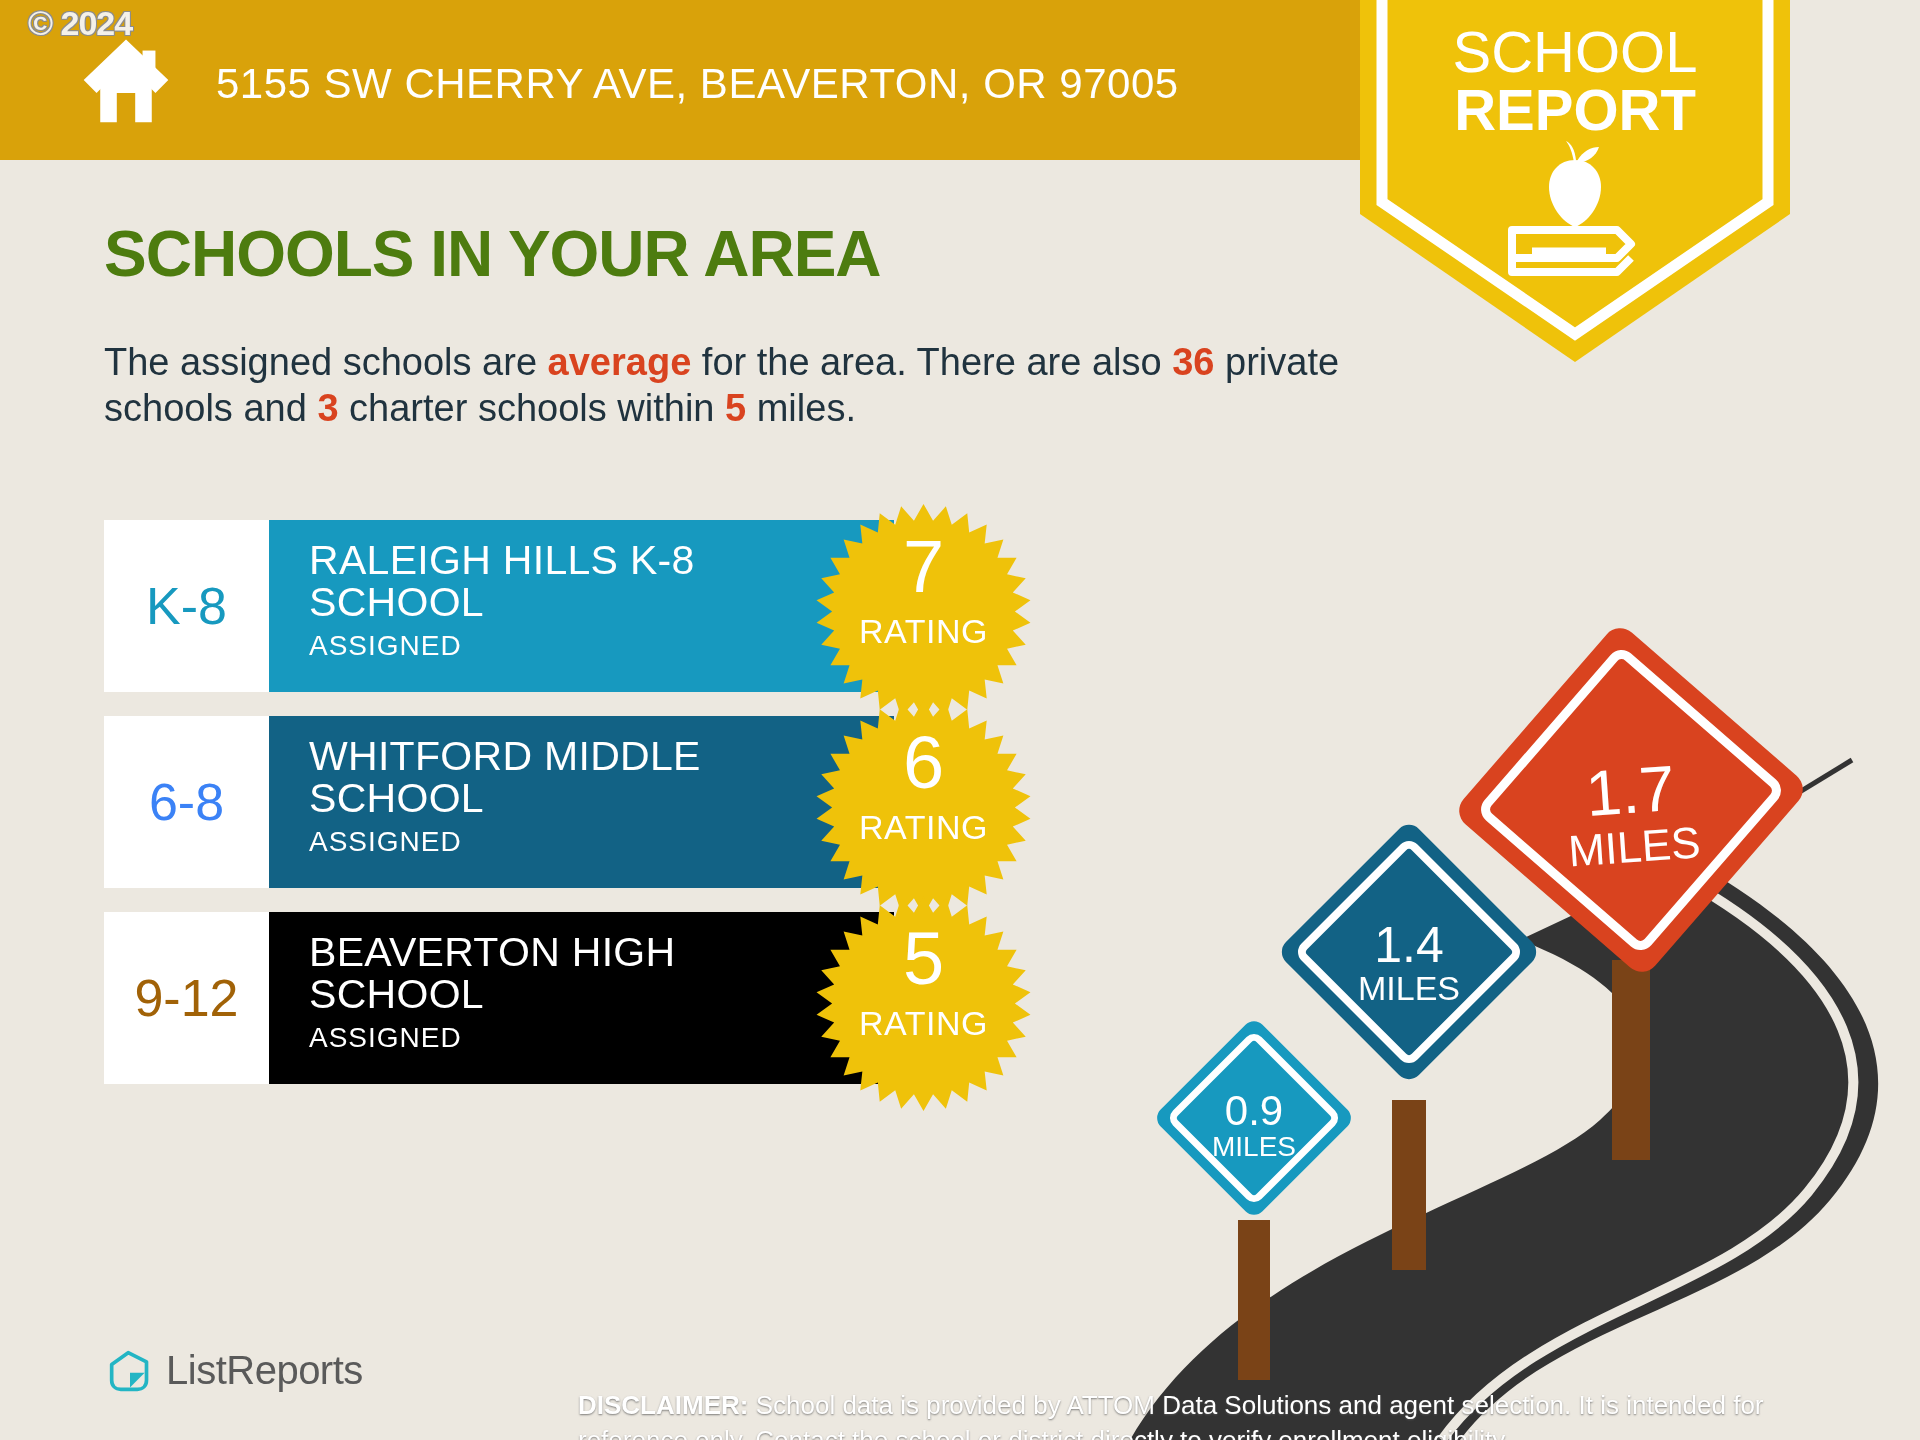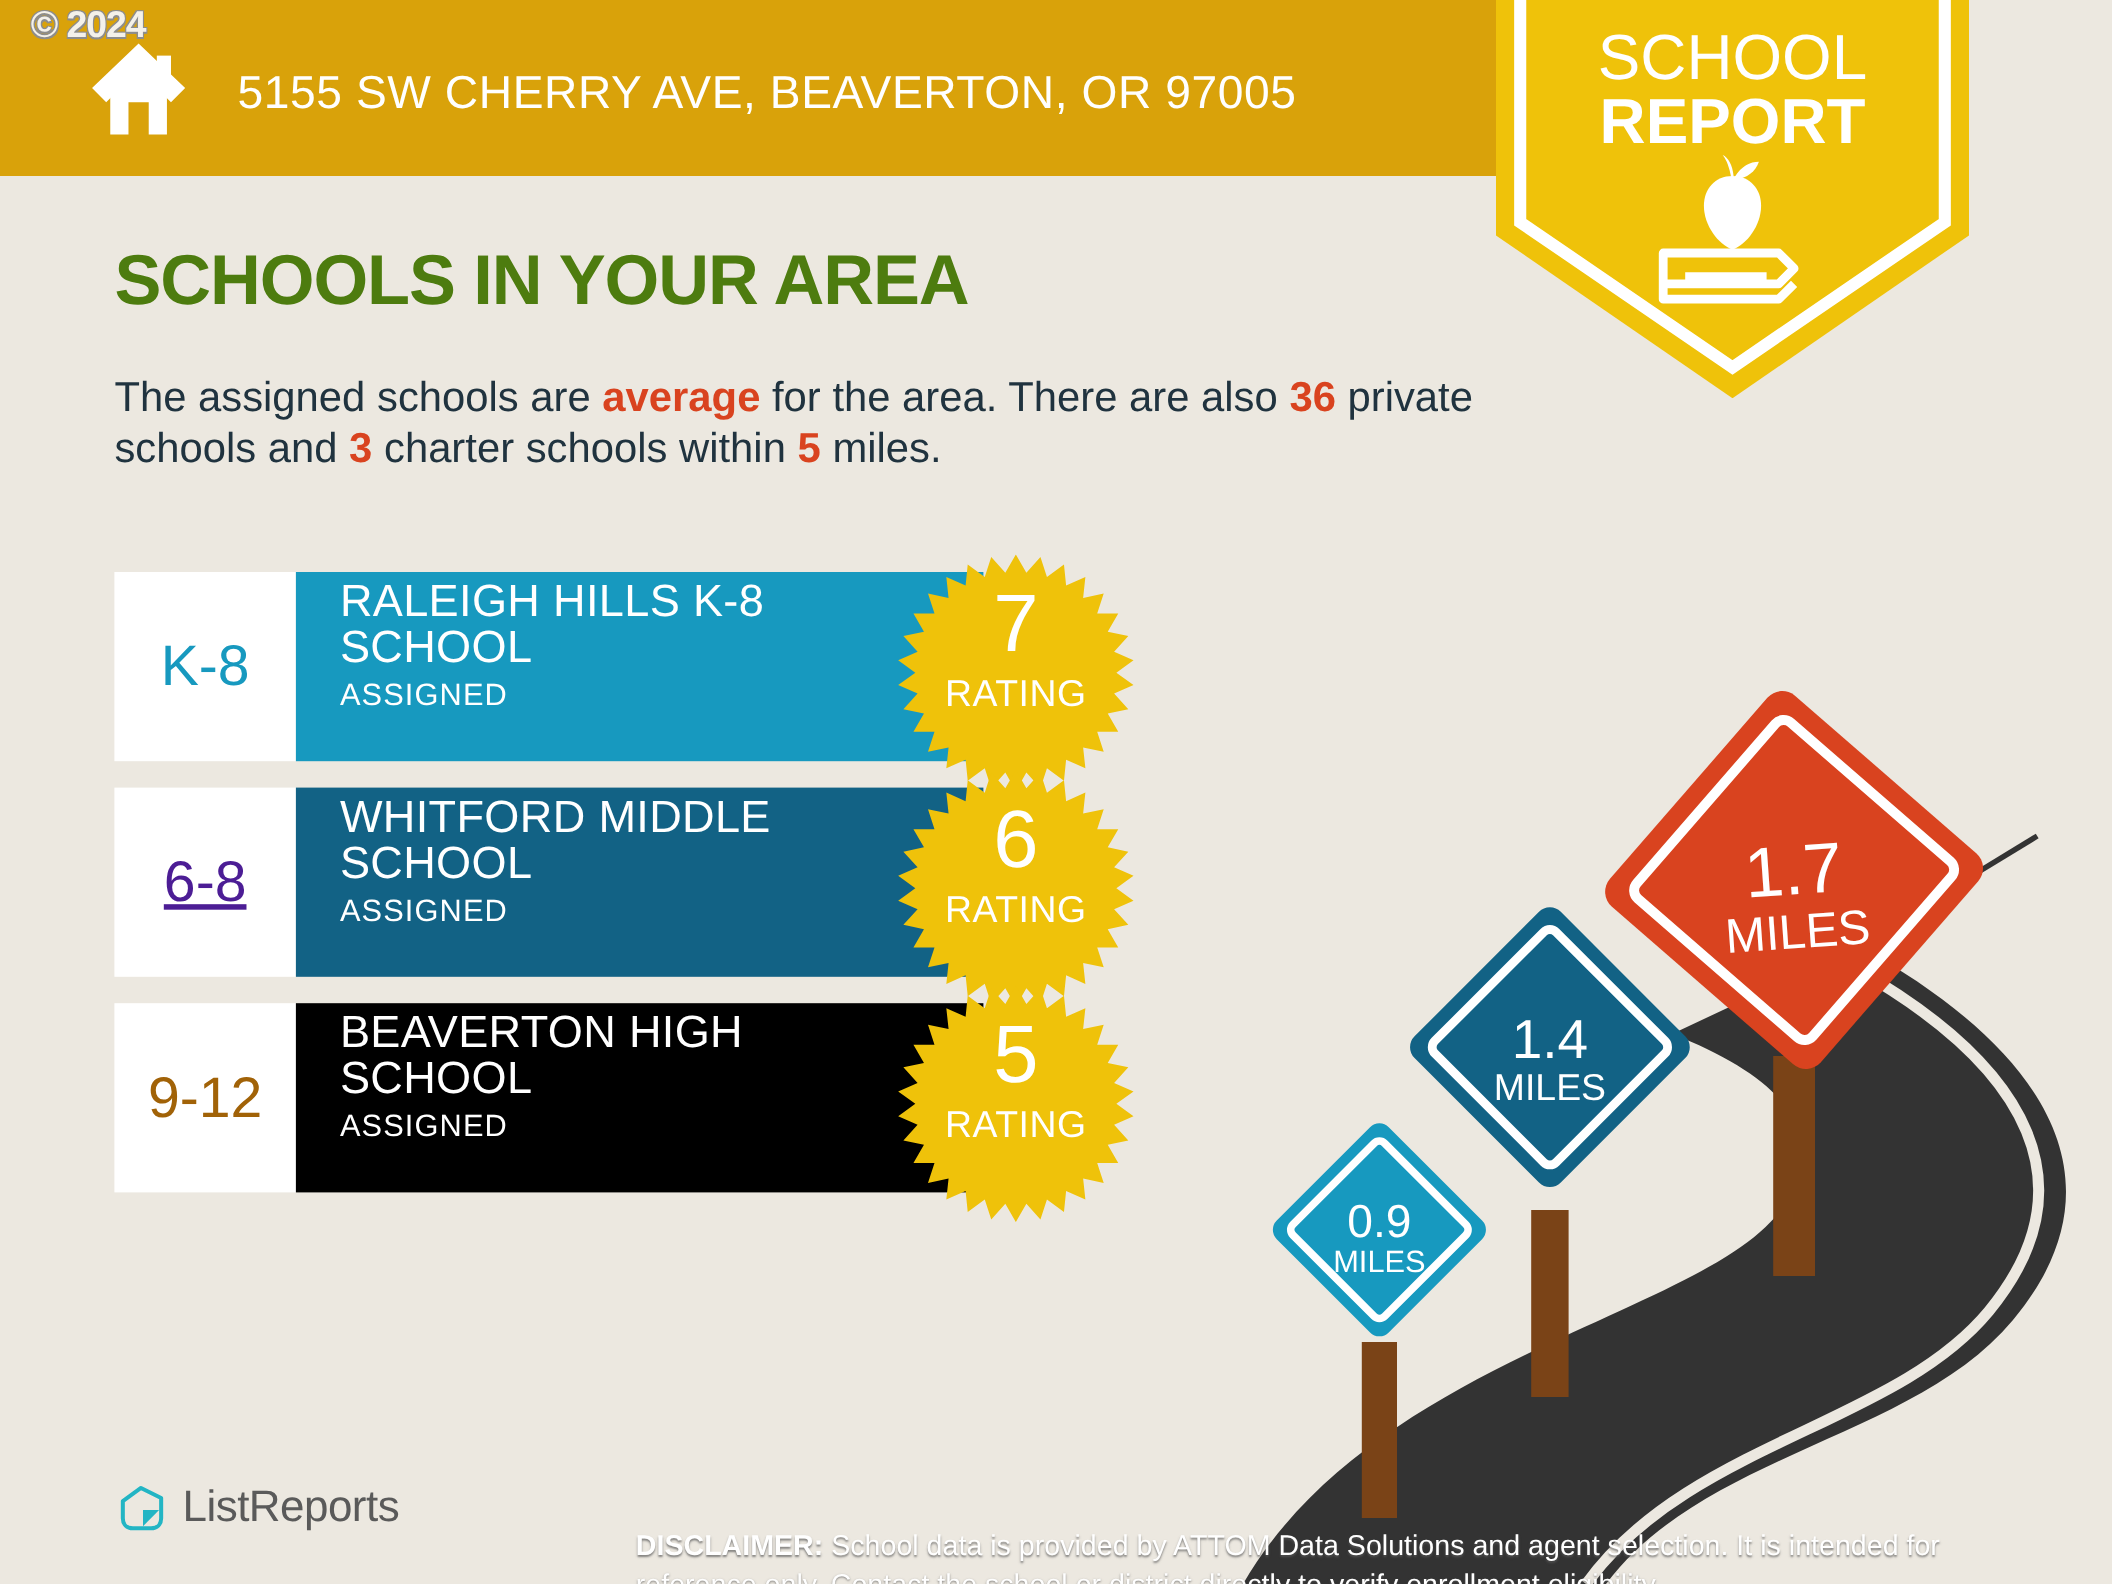--- a/index.html
+++ b/index.html
@@ -44,21 +44,21 @@
   .sub b{color:#D9431F;}
 
   
   .rows{position:absolute;left:104px;top:520px;z-index:6;}
   .row{position:relative;width:790px;height:172px;margin-bottom:24px;display:flex;}
   .grade-box{
     width:165px;background:#FFFFFF;display:flex;
     align-items:center;justify-content:center;flex:none;
   }
   .grade-box span{font-size:52px;line-height:1;}
-  .bar{flex:1;padding:6px 0 0 40px;box-sizing:border-box;color:#fff;}
+  .bar{flex:1;padding:20px 0 0 40px;box-sizing:border-box;color:#fff;}
   .bar .nm{font-size:41px;line-height:1.02;letter-spacing:0.3px;}
   .bar .as{font-size:28px;margin-top:6px;letter-spacing:1px;}
   .starburst{position:absolute;right:-137px;top:-16px;width:215px;height:215px;}
   .sb-num{
     position:absolute;left:0;right:0;top:26px;text-align:center;
     color:#fff;font-size:74px;line-height:1;
   }
   .sb-lbl{
     position:absolute;left:0;right:0;top:108px;text-align:center;
     color:#fff;font-size:34px;letter-spacing:0.5px;
@@ -134,21 +134,21 @@
         <svg viewBox="0 0 200 200" width="215" height="215">
           <polygon class="burst" points="100.0,0.0 108.9,15.5 120.8,2.2 126.3,19.2 140.7,8.6 142.5,26.4 158.8,19.1 156.9,36.8 174.3,33.1 168.8,50.0 186.6,50.0 177.7,65.4 195.1,69.1 183.1,82.3 199.5,89.5 185.0,100.0 199.5,110.5 183.1,117.7 195.1,130.9 177.7,134.6 186.6,150.0 168.8,150.0 174.3,166.9 156.9,163.2 158.8,180.9 142.5,173.6 140.7,191.4 126.3,180.8 120.8,197.8 108.9,184.5 100.0,200.0 91.1,184.5 79.2,197.8 73.7,180.8 59.3,191.4 57.5,173.6 41.2,180.9 43.1,163.2 25.7,166.9 31.2,150.0 13.4,150.0 22.3,134.6 4.9,130.9 16.9,117.7 0.5,110.5 15.0,100.0 0.5,89.5 16.9,82.3 4.9,69.1 22.3,65.4 13.4,50.0 31.2,50.0 25.7,33.1 43.1,36.8 41.2,19.1 57.5,26.4 59.3,8.6 73.7,19.2 79.2,2.2 91.1,15.5" fill="#EFC20A"></polygon>
         </svg>
         <div class="sb-num">7</div>
         <div class="sb-lbl">RATING</div>
       </div>
     </div>
 
     <div class="row">
       <div class="grade-box">
-        <span id="g1" style="color: #4c1d95; text-decoration: underline;">6-8</span>
+        <span id="g1" style="color: #3b82f6;">6-8</span>
       </div>
       <div class="bar" id="b1" style="background: rgb(18, 98, 133);">
         <div class="nm">
           <div>WHITFORD MIDDLE</div>
           <div>SCHOOL</div>
         </div>
         <div class="as">ASSIGNED</div>
       </div>
       <div class="starburst">
         <svg viewBox="0 0 200 200" width="215" height="215">

